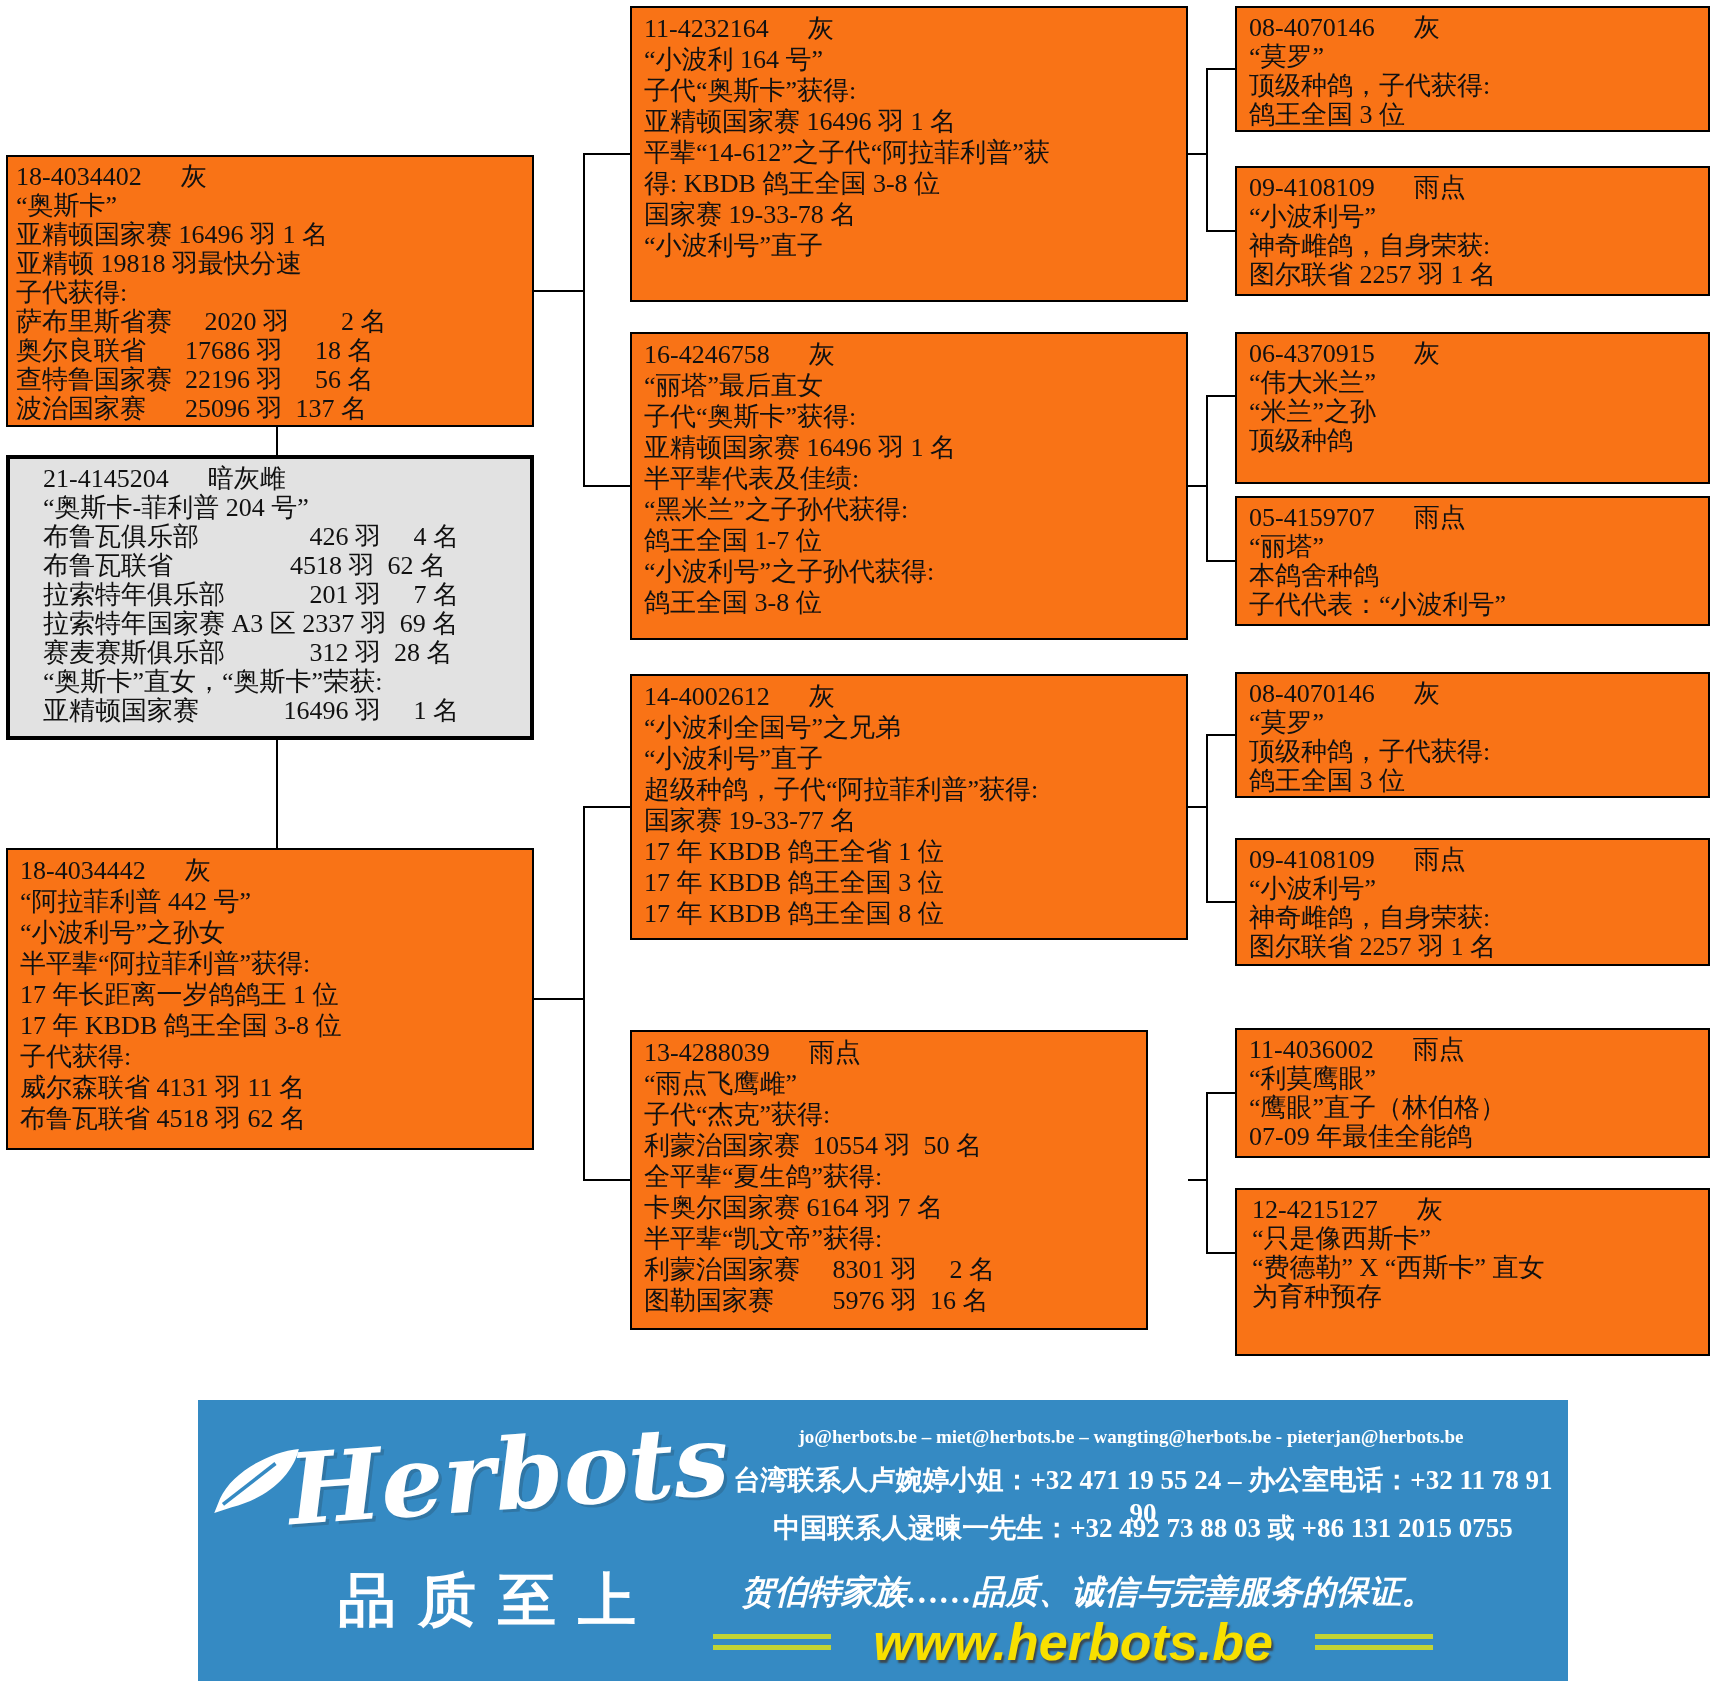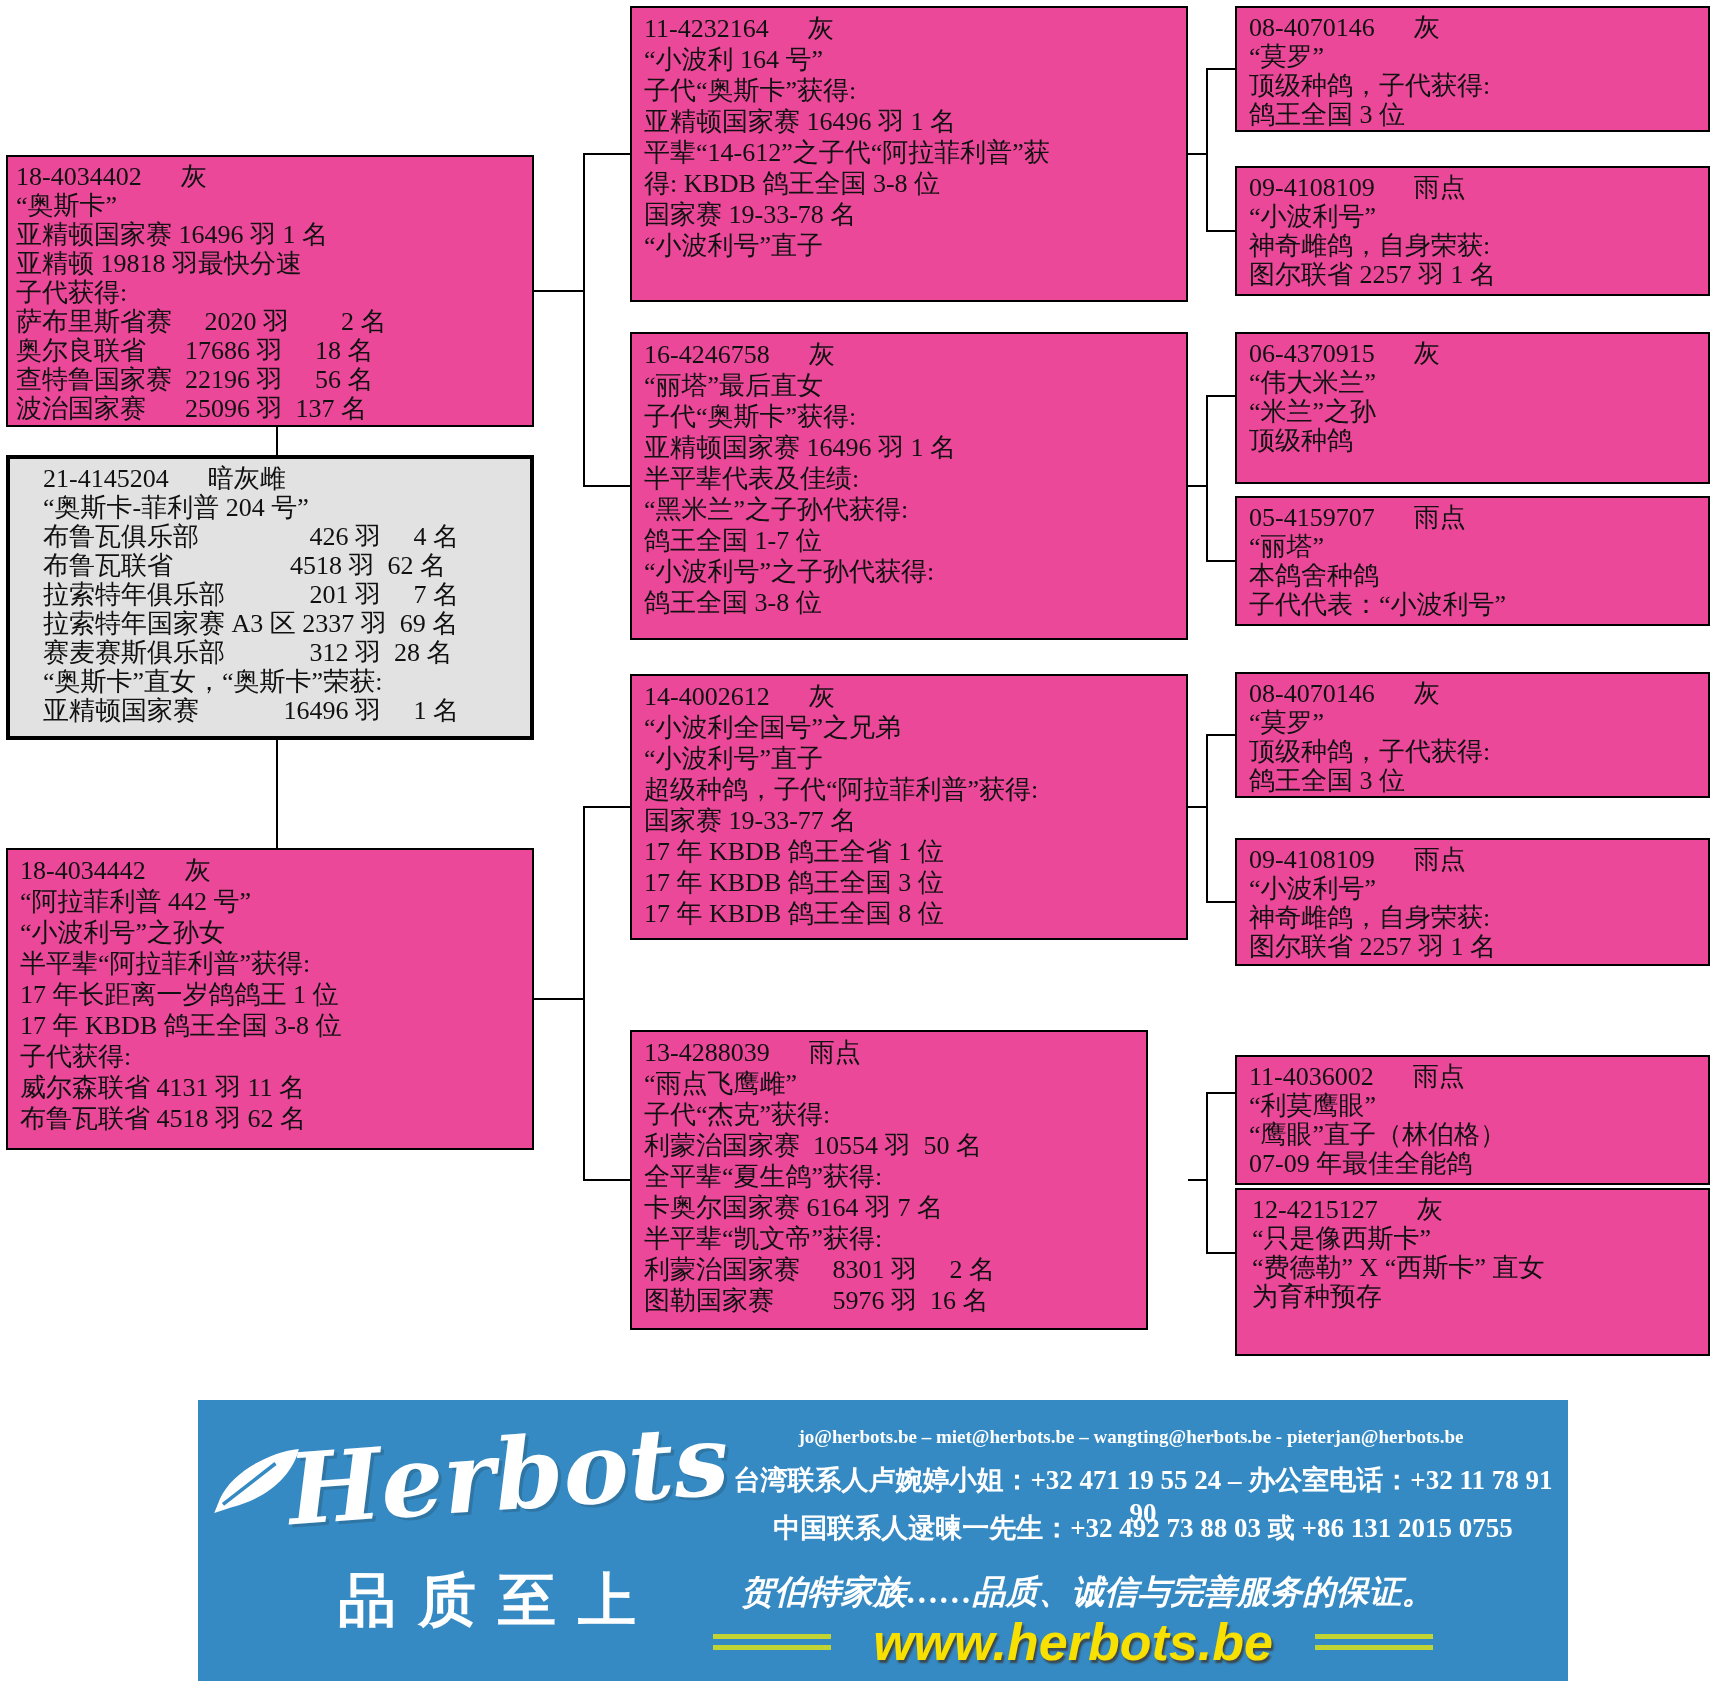--- a/index.html
+++ b/index.html
@@ -1,18 +1,18 @@
 <!DOCTYPE html>
 <html style="--banner-blue: #358ac3; --website-yellow: #f8e000; --accent-green: #c2d434; --subject-bg: #e2e2e2;"><head>
 <meta charset="utf-8">
 <style>
   html,body{margin:0;padding:0;background:#fff;}
   #stage{position:relative;width:1720px;height:1688px;background:#fff;overflow:hidden;
          font-family:"Liberation Serif","DejaVu Serif",serif;}
-  .pbox{position:absolute;border:2px solid #000;background:#ec4899;color:#111;
+  .pbox{position:absolute;border:2px solid #000;background:#f97316;color:#111;
         font-size:26px;line-height:29px;white-space:pre-wrap;
         padding:5px 8px 5px 12px;box-sizing:border-box;}
   .mid{line-height:31px;}
   .subject{border-width:4px;background:var(--subject-bg,#e2e2e2);}
   .ln{position:absolute;background:#000;}
   
   #banner{position:absolute;left:198px;top:1400px;width:1370px;height:281px;
           background:var(--banner-blue,#358ac3);color:#fff;}
   #logo-wrap{position:absolute;left:12px;top:18px;width:580px;height:120px;}
   #feather{position:absolute;left:0px;top:28px;width:96px;height:70px;}
@@ -123,21 +123,21 @@
 本鸽舍种鸽
 子代代表：“小波利号”</div>
   <div class="pbox" style="left:1235px;top:672px;width:475px;height:126px;">08-4070146　  灰
 “莫罗”
 顶级种鸽，子代获得:
 鸽王全国 3 位</div>
   <div class="pbox" style="left:1235px;top:838px;width:475px;height:128px;">09-4108109　  雨点
 “小波利号”
 神奇雌鸽，自身荣获:
 图尔联省 2257 羽 1 名</div>
-  <div class="pbox" style="left:1235px;top:1028px;width:475px;height:130px;margin-top:27px;">11-4036002　  雨点
+  <div class="pbox" style="left:1235px;top:1028px;width:475px;height:130px;">11-4036002　  雨点
 “利莫鹰眼”
 “鹰眼”直子（林伯格）
 07-09 年最佳全能鸽</div>
   <div class="pbox" style="left:1235px;top:1188px;width:475px;height:168px;padding-left:15px;">12-4215127　  灰
 “只是像西斯卡”
 “费德勒” X “西斯卡” 直女
 为育种预存</div>
 
   <div class="ln" style="left:276px;top:427px;width:2px;height:28px;"></div>
   <div class="ln" style="left:276px;top:740px;width:2px;height:108px;"></div>

